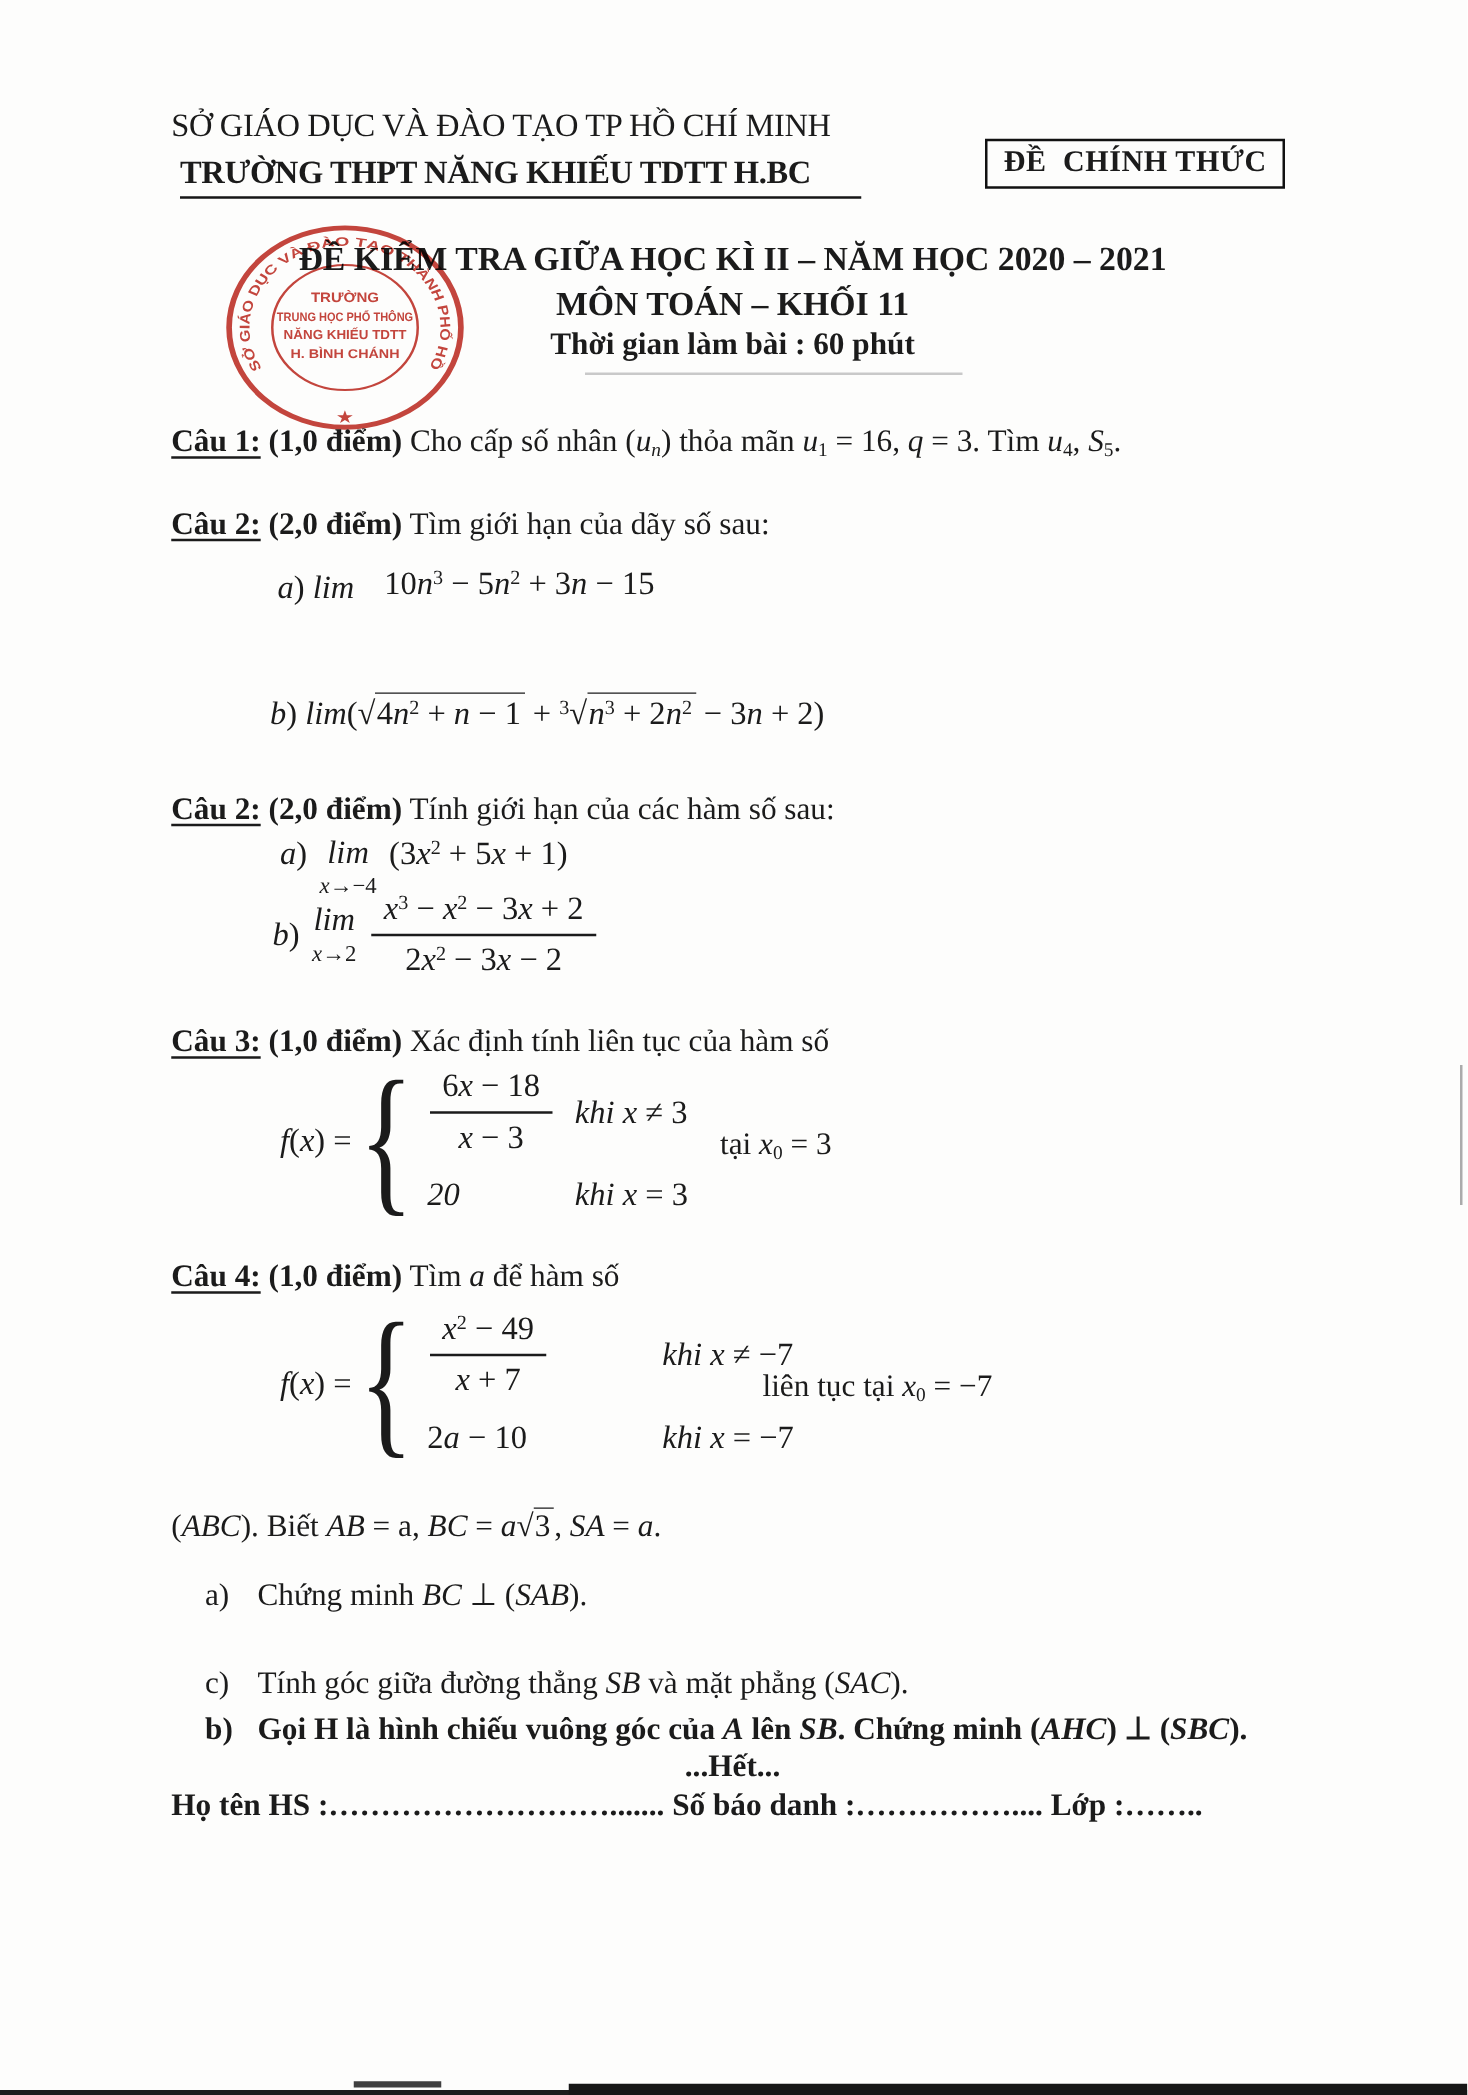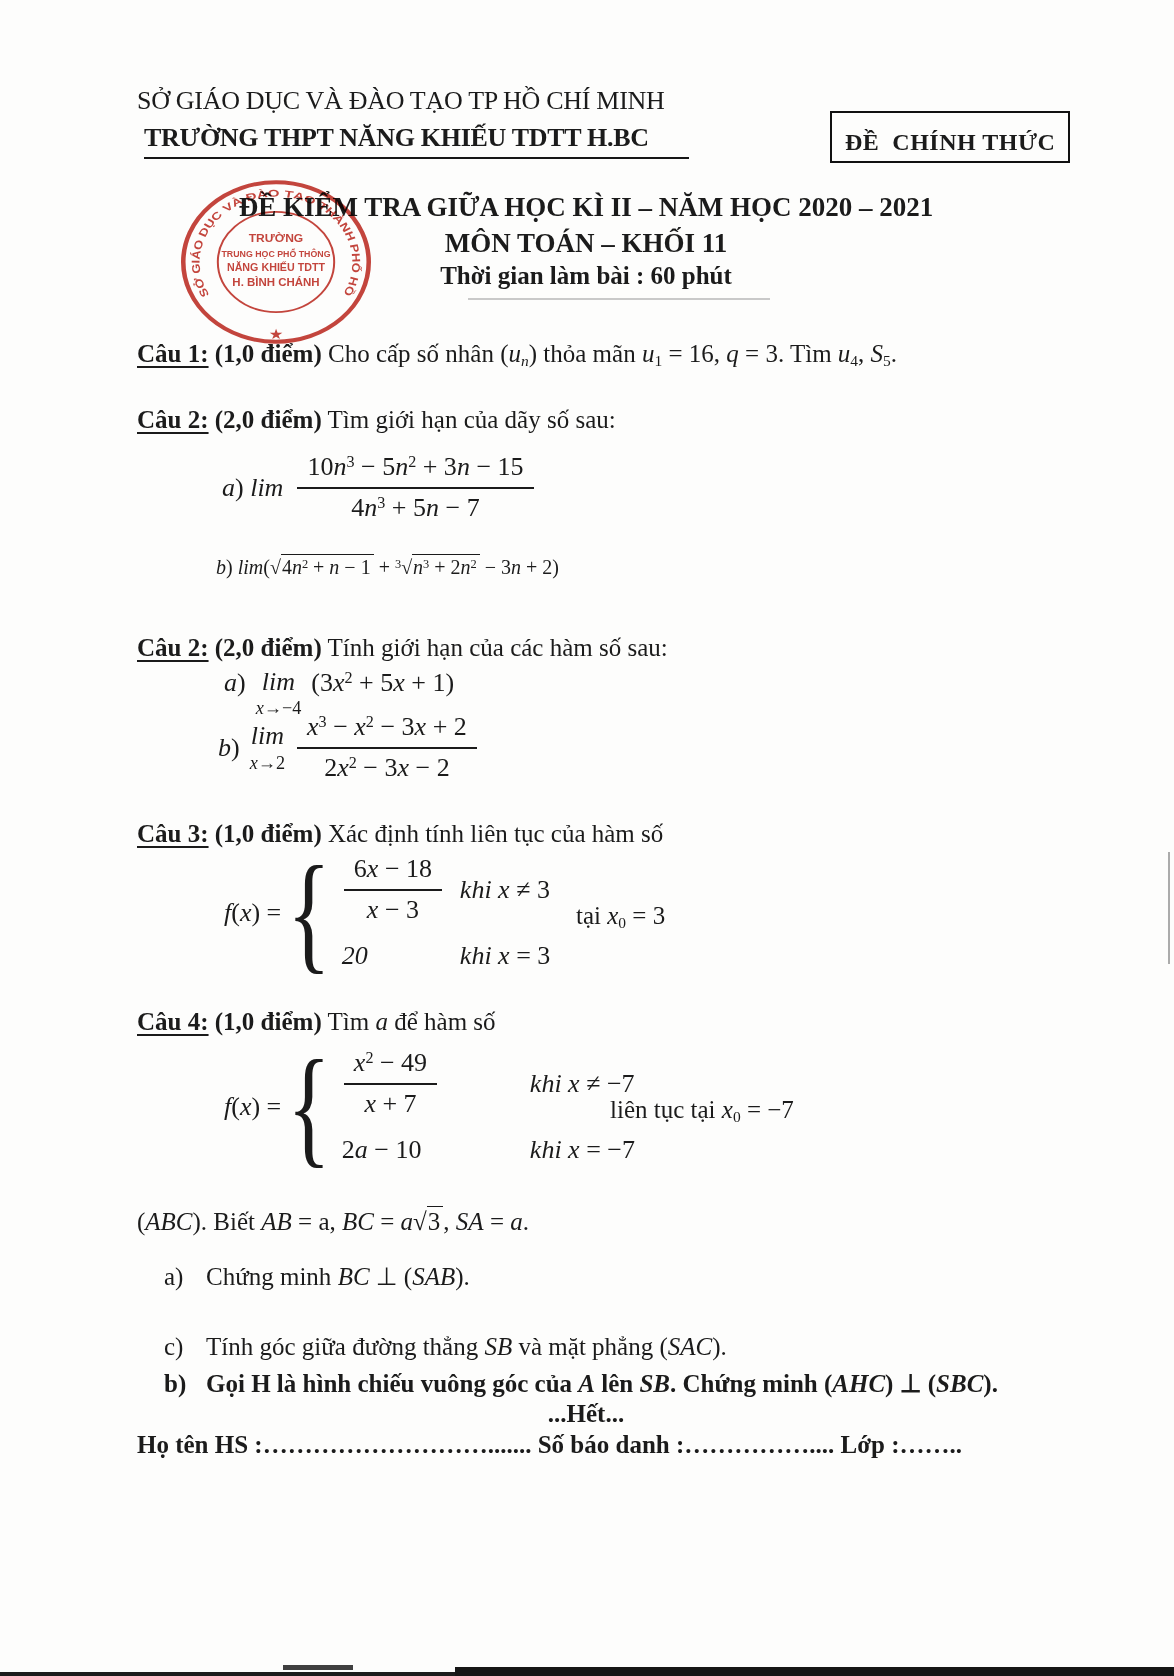--- a/index.html
+++ b/index.html
@@ -12,31 +12,31 @@
   sup{font-size:.62em;vertical-align:.5em;line-height:0;}
   sub{font-size:.62em;vertical-align:-.25em;line-height:0;}
   .rad{border-top:1.8px solid var(--ink);padding:1px 3px 0 1px;}
   .qlab{font-weight:700;text-decoration:underline;text-decoration-thickness:2px;text-underline-offset:4px;}
   .qpts{font-weight:700;}
 
   #dept{left:137px;top:86px;font-size:26px;font-weight:400;letter-spacing:-.3px;}
   #school{left:144px;top:123px;font-size:26px;font-weight:700;letter-spacing:-.3px;
           border-bottom:2.5px solid #161616;padding:0 40px 4px 0;}
   #obox{left:788px;top:111px;font-size:24px;font-weight:700;border:2.5px solid #111;
-        padding:16px 13px 5px;white-space:pre;letter-spacing:.5px;margin-left:42px;}
+        padding:4px 13px 5px;white-space:pre;letter-spacing:.5px;}
   .ttl{left:156px;width:860px;text-align:center;font-weight:700;}
   #t1{top:192px;font-size:27px;}
   #t2{top:228px;font-size:27px;}
   #t3{top:262px;font-size:25px;}
   #t3line{left:468px;top:298px;width:302px;height:2px;background:#c9c9c9;}
 
   #q1{left:137px;top:338px;width:1010px;}
   #q2_head{left:137px;top:404px;}
   #q2_parta{left:222px;top:452px;font-size:26px;display:flex;align-items:center;gap:12px;}
-  #q2_partb{left:216px;top:556px;font-size:20px;}
+  #q2_partb{left:216px;top:556px;font-size:26px;}
   #q2f_head{left:137px;top:632px;}
   #q2f_parta{left:224px;top:668px;font-size:26px;display:flex;align-items:flex-start;gap:10px;}
   #q2f_partb{left:218px;top:712px;font-size:26px;display:flex;align-items:center;gap:10px;}
   #q3_head{left:137px;top:818px;}
   #q3_sys{left:224px;top:854px;font-size:26px;}
   #q3_at{left:576px;top:900px;}
   #q4_head{left:137px;top:1006px;}
   #q4_sys{left:224px;top:1048px;font-size:26px;}
   #q4_at{left:610px;top:1094px;}
   #q5_head1{left:137px;top:1186px;width:1014px;}
@@ -96,21 +96,20 @@
 
   <div class="abs q" id="q2_head">
     <span class="qlab">Câu 2:</span>
     <span class="qpts">(2,0 điểm)</span>
     <span>Tìm giới hạn của dãy số sau:</span>
   </div>
   <div class="abs" id="q2_parta">
     <span><i>a</i>) <i>lim</i></span>
     <span class="frac">
       <span class="fn">10<i>n</i><sup>3</sup> − 5<i>n</i><sup>2</sup> + 3<i>n</i> − 15</span>
-      <span class="fd">4<i>n</i><sup>3</sup> + 5<i>n</i> − 7</span>
     </span>
   </div>
   <div class="abs" id="q2_partb"><i>b</i>) <i>lim</i>(√<span class="rad">4<i>n</i><sup>2</sup> + <i>n</i> − 1</span> + <sup>3</sup>√<span class="rad"><i>n</i><sup>3</sup> + 2<i>n</i><sup>2</sup></span> − 3<i>n</i> + 2)</div>
 
   <div class="abs q" id="q2f_head">
     <span class="qlab">Câu 2:</span>
     <span class="qpts">(2,0 điểm)</span>
     <span>Tính giới hạn của các hàm số sau:</span>
   </div>
   <div class="abs" id="q2f_parta">

